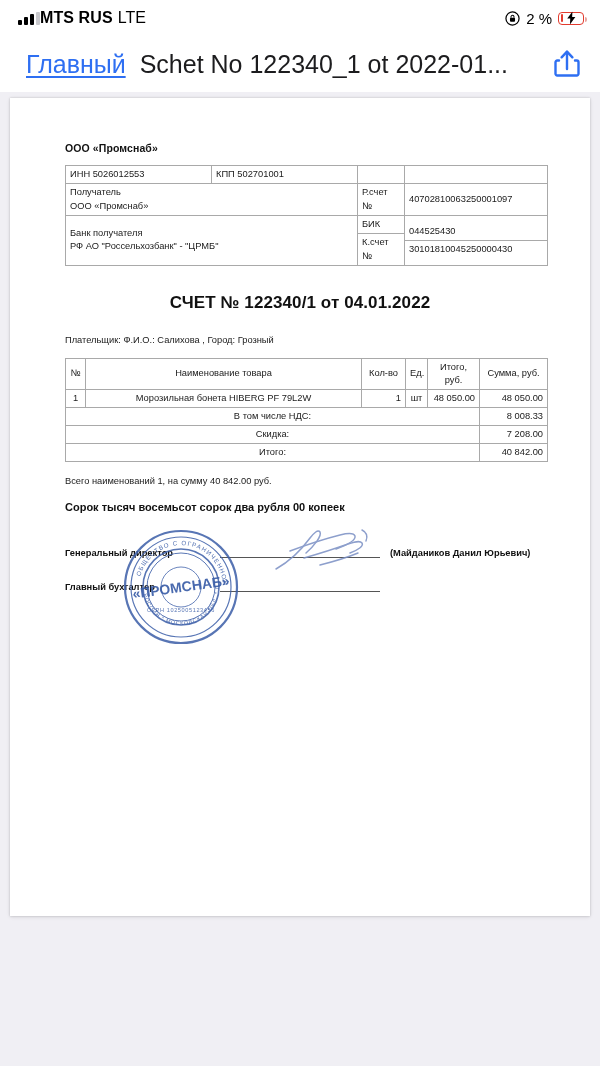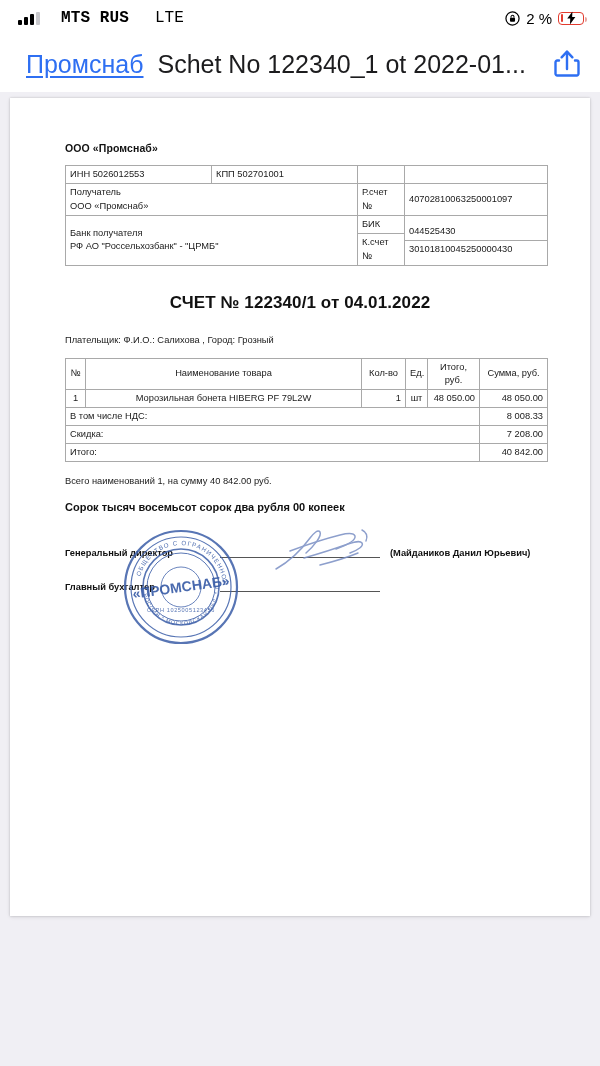--- a/index.html
+++ b/index.html
@@ -11,21 +11,21 @@
   }
 
   
   .status-bar {
     position: relative;
     height: 36px;
     display: flex; align-items: center;
     padding: 0 16px 0 18px;
     background: #ffffff;
   }
-  .sb-left { display: flex; align-items: center; gap: 21px; font-family: Liberation Mono, monospace; }
+  .sb-left { display: flex; align-items: center; gap: 0; }
   .signal { display: flex; align-items: flex-end; gap: 2px; height: 13px; }
   .signal i { width: 4px; background: #000; border-radius: 1px; display: block; }
   .signal i:nth-child(1) { height: 5px; }
   .signal i:nth-child(2) { height: 8px; }
   .signal i:nth-child(3) { height: 11px; }
   .signal i:nth-child(4) { height: 13px; background: #c8c8cc; }
   .carrier { font-size: 16px; font-weight: 600; color: #000; letter-spacing: .1px; }
   .net { font-size: 16px; font-weight: 500; color: #000; margin-left: 5px; }
   .sb-time {
     position: absolute; left: 0; right: 0; text-align: center;
@@ -114,21 +114,21 @@
   }
   .g-num   { width: 20px;  text-align: center; }
   .g-name  { width: 276px; text-align: center; }
   .g-qty   { width: 44px;  text-align: center; }
   .g-unit  { width: 22px;  text-align: center; }
   .g-price { width: 52px;  text-align: center; }
   .g-sum   { width: 68px;  text-align: center; }
   tbody .g-name { text-align: center; }
   tbody .g-qty, tbody .g-price, tbody .g-sum { text-align: right; }
   tbody .g-unit { text-align: center; }
-  td.tot-label { border: none; text-align: left; padding-right: 5px; }
+  td.tot-label { border: none; text-align: center; padding-right: 5px; }
   td.tot-val { text-align: right; }
 
   .totals-text { margin-top: 14px; }
   .totals-line1 { font-size: 9.3px; color: #1a1a1a; }
   .totals-line2 { font-size: 11px; font-weight: 700; color: #111; margin-top: 15px; }
 
   
   .sig-area { position: relative; margin-top: 34px; height: 120px; }
   .sig-row { display: flex; align-items: flex-end; font-size: 9.3px; font-weight: 700; color: #111; }
   .sig-row + .sig-row { margin-top: 23px; }
@@ -162,21 +162,21 @@
     <span class="batt">
       <span class="batt-fill"></span>
       <svg class="bolt" width="11" height="13" viewBox="0 0 11 13">
         <path d="M6.4 0 1.2 7.1h3L3.9 13 9.3 5.6h-3.2z" fill="#000"></path>
       </svg>
     </span>
   </div>
 </div>
 
 <div class="nav-bar">
-  <span class="nav-close">Промснаб</span>
+  <span class="nav-close">Главный</span>
   <span class="nav-title">Schet No 122340_1 ot 2022-01...</span>
   <svg class="share-btn" width="30" height="32" viewBox="0 0 30 32">
     <path d="M15 21V4" fill="none" stroke="#2e6ff2" stroke-width="2.4" stroke-linecap="round"></path>
     <path d="M9.6 9.3 15 3.6l5.4 5.7" fill="none" stroke="#2e6ff2" stroke-width="2.4" stroke-linecap="round" stroke-linejoin="round"></path>
     <path d="M7 12.5H5.2A1.7 1.7 0 0 0 3.5 14.2v11.6A1.7 1.7 0 0 0 5.2 27.5h19.6a1.7 1.7 0 0 0 1.7-1.7V14.2a1.7 1.7 0 0 0-1.7-1.7H23" fill="none" stroke="#2e6ff2" stroke-width="2.4" stroke-linecap="round"></path>
   </svg>
 </div>
 
 <div class="doc-scroll">
   <div class="doc-page">

